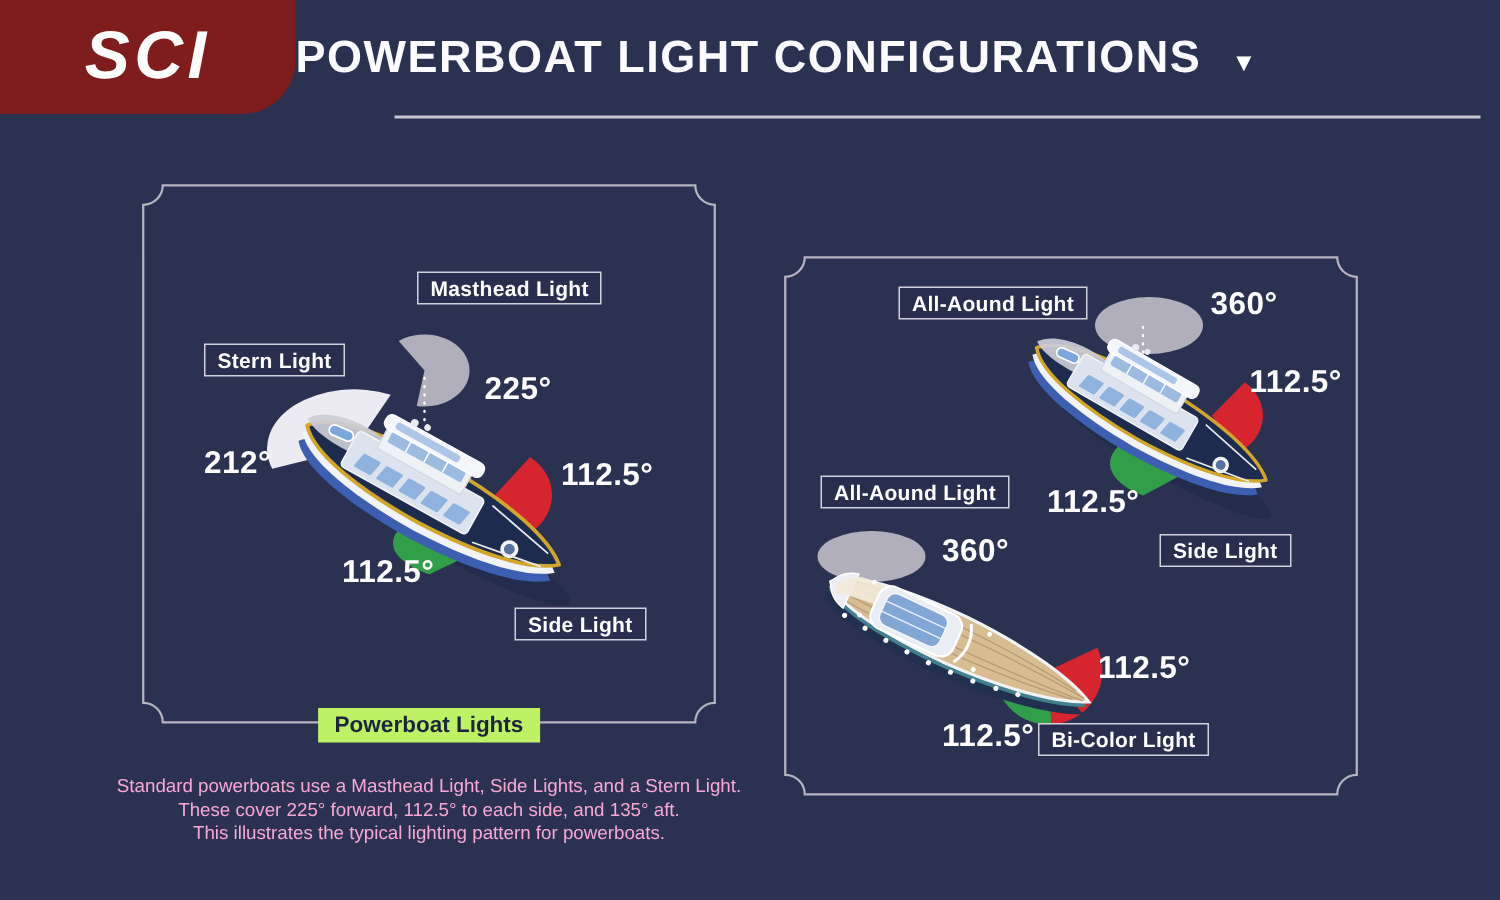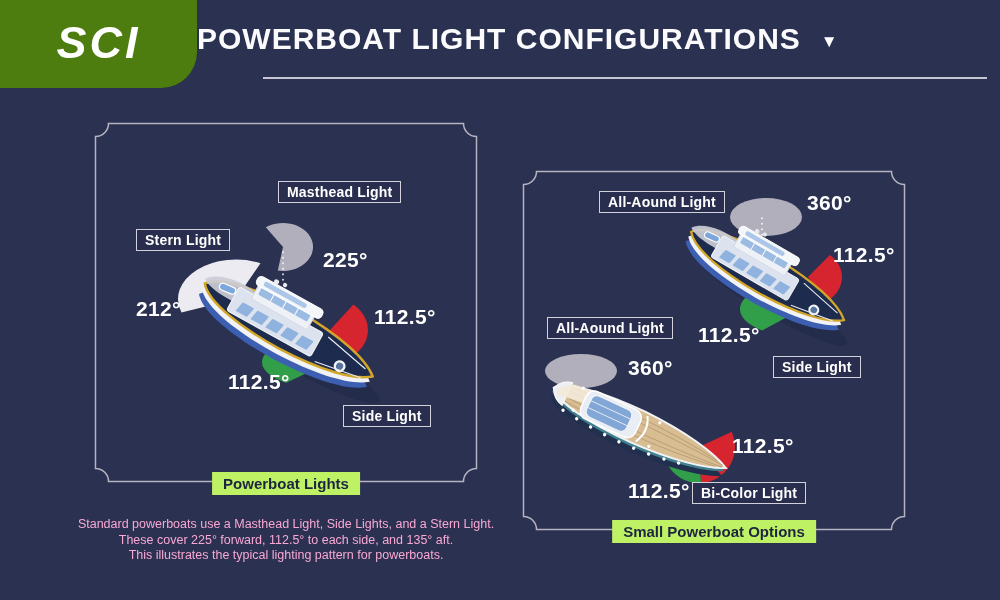--- a/index.html
+++ b/index.html
@@ -1,20 +1,20 @@
 <!DOCTYPE html>
 <html><head>
 <meta charset="utf-8">
 <style>
   html,body{margin:0;padding:0;background:#1e2340;}
   .canvas{position:relative;width:1000px;height:600px;background:#2b3150;overflow:hidden;
           font-family:"Liberation Sans","DejaVu Sans",sans-serif;}
 
   
-  .logo-box{position:absolute;left:0;top:0;width:197px;height:88px;background:#4d7c0f;
+  .logo-box{position:absolute;left:0;top:0;width:197px;height:76px;background:#7f1d1d;
             border-bottom-right-radius:36px;display:flex;align-items:center;justify-content:center;}
   .logo-text{color:#fff;font-size:45px;font-weight:700;font-style:italic;letter-spacing:3px;
              transform:translateY(-1px);}
   .title-area{position:absolute;left:197px;right:0;top:0;height:78px;display:flex;
               align-items:center;justify-content:flex-start;gap:20px;}
   .page-title{color:#fbfbfd;font-size:30px;font-weight:700;letter-spacing:1px;margin:0;}
   .dropdown{color:#fff;font-size:17px;line-height:1;transform:translateY(2px);cursor:pointer;}
   .underline{position:absolute;left:263px;right:13px;top:77px;height:2px;background:#c7c6d2;}
 
   
@@ -197,21 +197,20 @@
     <div class="tag" style="left:170px;top:312px">
       <span>Bi-Color Light</span></div>
 
     <div class="angle" style="left:285px;top:21px">360°</div>
     <div class="angle" style="left:311px;top:73px">112.5°</div>
     <div class="angle" style="left:176px;top:153px">112.5°</div>
     <div class="angle" style="left:106px;top:186px">360°</div>
     <div class="angle" style="left:210px;top:264px">112.5°</div>
     <div class="angle" style="left:106px;top:309px">112.5°</div>
 
-    <div class="panel-title">Small Powerboat Options</div>
   </section>
 
   <div class="caption caption-left">
     <div>Standard powerboats use a Masthead Light, Side Lights, and a Stern Light.</div>
     <div>These cover 225° forward, 112.5° to each side, and 135° aft.</div>
     <div>This illustrates the typical lighting pattern for powerboats.</div>
   </div>
 
 </div>
 

